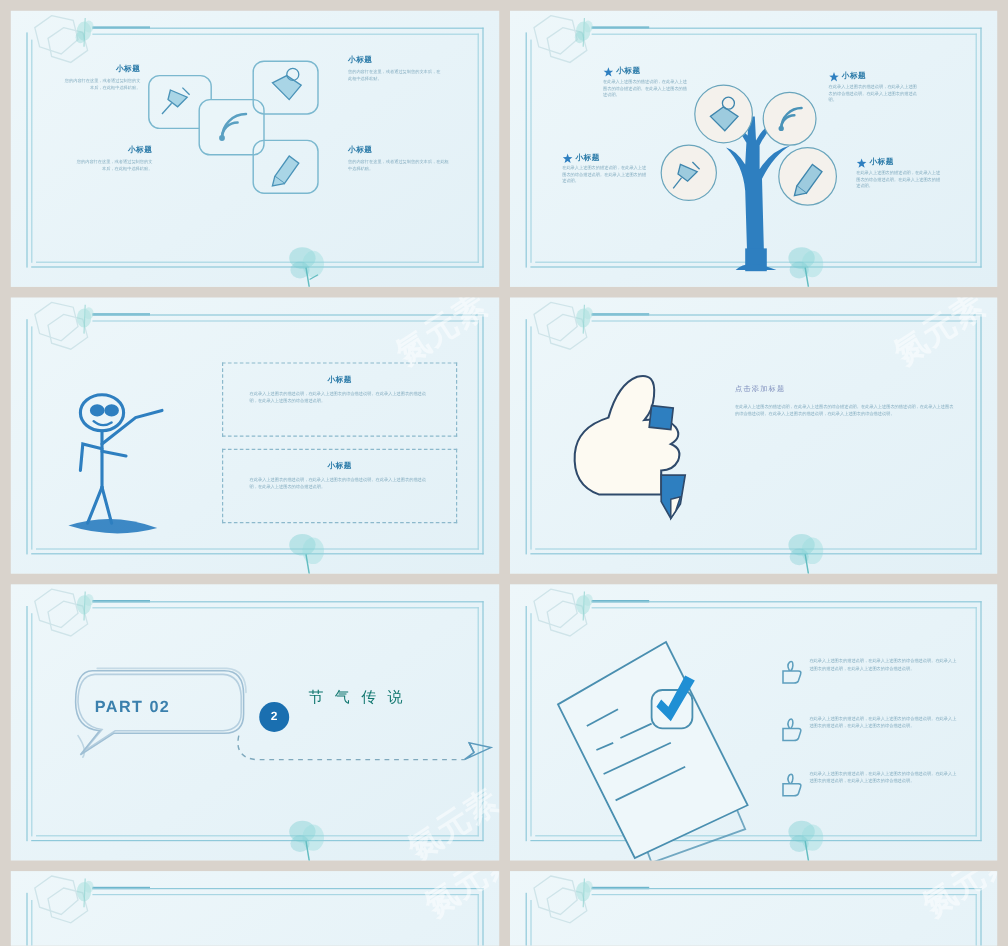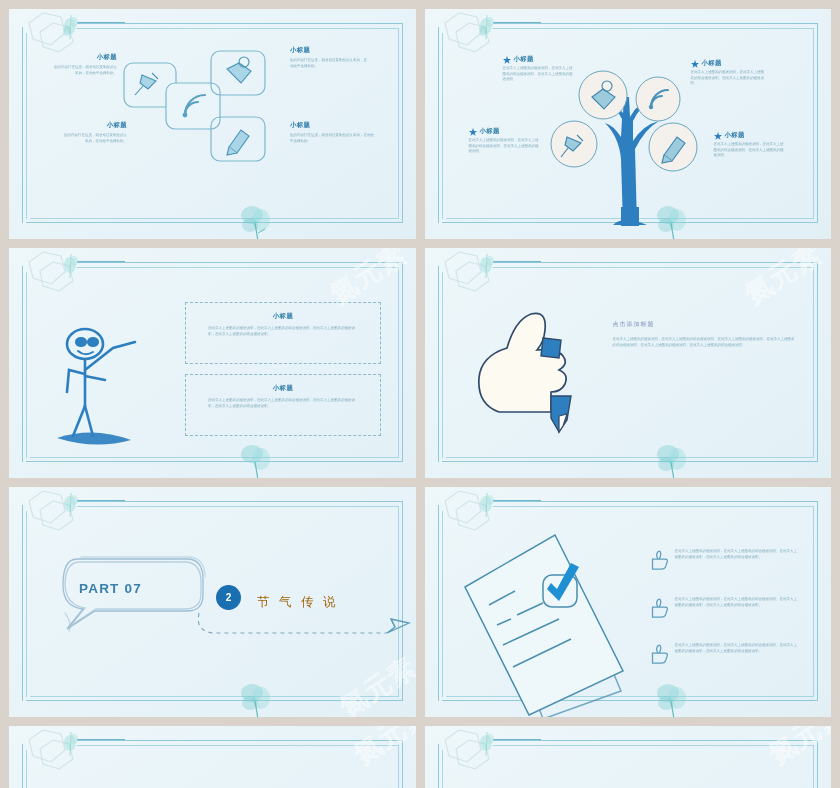--- a/index.html
+++ b/index.html
@@ -351,25 +351,25 @@
         <ellipse cx="17" cy="9" rx="4" ry="5" fill="#a7e0dd" opacity=".5"></ellipse>
       </svg>
       <svg style="position:absolute;left:44px;top:66px;width:160px;height:80px" viewBox="0 0 160 80">
         <g fill="none" stroke="#9fbfd4" stroke-width="1.3" stroke-linecap="round">
           <path d="M24 6 H134 Q150 6 150 26 V42 Q150 58 134 58 H42 L14 76 L30 56 Q10 54 10 32 Q10 6 24 6 Z"></path>
           <path d="M26 9 H133 Q147 10 148 27 V41 Q148 55 133 56 H43 L17 73 L32 55 Q13 52 12 32 Q12 10 26 9 Z" opacity=".7"></path>
           <path d="M28 4 H136 Q152 5 152 24" opacity=".5"></path>
           <path d="M12 60 Q20 72 16 78" opacity=".6"></path>
         </g>
       </svg>
-      <div style="position:absolute;left:70px;top:94px;font-size:13.5px;font-weight:700;color:#3b80ad;letter-spacing:1.2px">PART  07</div>
+      <div style="position:absolute;left:70px;top:94px;font-size:13.5px;font-weight:700;color:#3b80ad;letter-spacing:1.2px">PART  02</div>
       <div style="position:absolute;left:207px;top:98px;width:25px;height:25px;border-radius:50%;
                   background:#1a6fb0;color:#fff;font-size:10px;font-weight:700;display:flex;
                   align-items:center;justify-content:center">2</div>
-      <div style="position:absolute;left:248px;top:107px;font-size:12.5px;color:#a16207;letter-spacing:3px">节 气 传 说</div>
+      <div style="position:absolute;left:248px;top:86px;font-size:12.5px;color:#0f766e;letter-spacing:3px">节 气 传 说</div>
       <svg style="position:absolute;left:182px;top:118px;width:220px;height:42px" viewBox="0 0 220 42">
         <path d="M8 8 Q4 26 22 28 L196 28" fill="none" stroke="#7fa9bd" stroke-width="1.2" stroke-dasharray="4 4"></path>
         <g fill="none" stroke="#5d9bbd" stroke-width="1.3">
           <path d="M196 28 L218 18 L200 14 L204 22 Z"></path>
           <path d="M200 14 L204 22"></path>
         </g>
       </svg>
       <div class="wm" style="right:-4px;top:182px">氮元素</div>
       <svg class="flower" viewBox="0 0 44 44">
         <ellipse cx="18" cy="16" rx="11" ry="9" fill="#79cfd1" opacity=".45"></ellipse>

